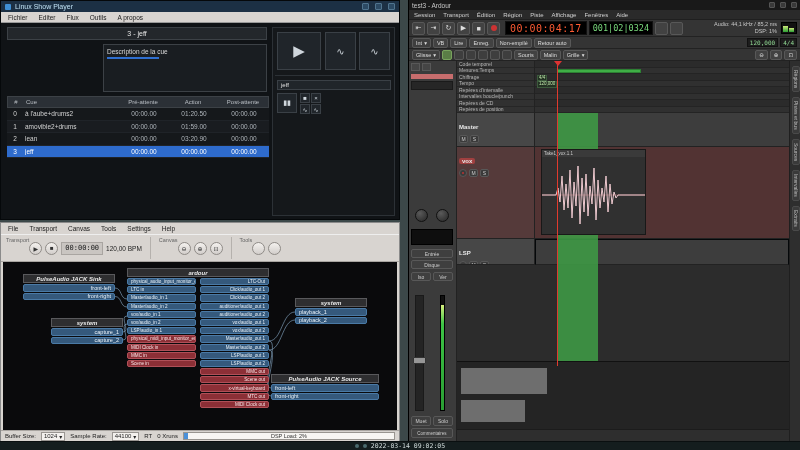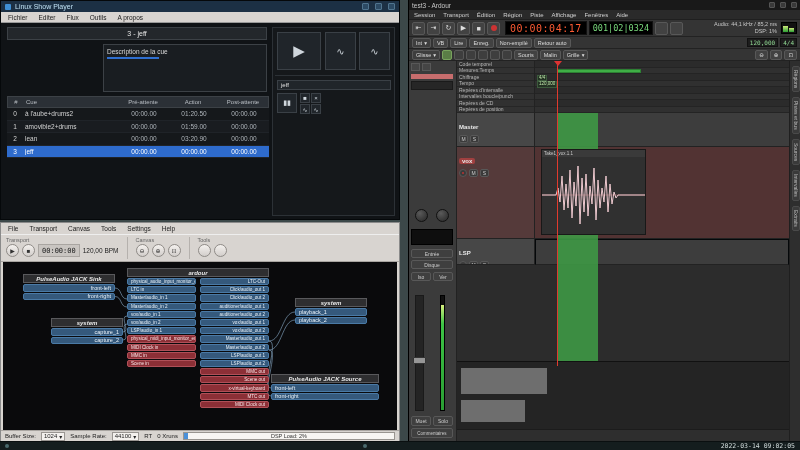--- a/index.html
+++ b/index.html
@@ -2,21 +2,21 @@
 <html><head>
 <meta charset="utf-8">
 <style>
   *{margin:0;padding:0;box-sizing:border-box}
   html,body{width:800px;height:450px;overflow:hidden}
   body{font-family:"Liberation Sans",sans-serif;background:#3c4849;position:relative}
   #desktop{position:absolute;inset:0;width:800px;height:450px;background:#3c4849}
   .win{position:absolute;overflow:hidden}
 
   
-  .taskbar{position:absolute;left:0;top:441px;width:800px;height:9px;background:#141d1e;display:flex;align-items:center;justify-content:space-between;gap:4px;padding:0 5px;border-top:1px solid #0a0f10}
+  .taskbar{position:absolute;left:0;top:441px;width:800px;height:9px;background:#141d1e;display:flex;align-items:center;justify-content:center;gap:4px;padding:0 5px;border-top:1px solid #0a0f10}
   .taskbar .tray-dot{width:4px;height:4px;border-radius:50%;background:#4a6a6d}
   .taskbar .clock{font-size:6.5px;color:#cfd9d9;font-family:"DejaVu Sans Mono",monospace;line-height:9px}
 
   
   .lsp{left:0;top:0;width:400px;height:220px;background:#101316;border:1px solid #05080a}
   .lsp-titlebar{height:11px;background:#1c3044;display:flex;align-items:center;padding:0 4px;gap:4px}
   .lsp-appicon{width:6px;height:6px;background:#3f8fd4;border-radius:1px}
   .lsp-title{font-size:7px;color:#bfe0f2;flex:1}
   .wbtn{width:7px;height:7px;background:#2c4a64;border:1px solid #50748e;border-radius:1px;margin-left:2px}
   .lsp-menubar{height:11px;background:#d8d4d0;display:flex;align-items:center;gap:11px;padding:0 7px;border-bottom:1px solid #9a9a9a}
@@ -47,21 +47,21 @@
   .lsp-cuename{position:absolute;left:4px;top:52px;width:114px;height:10px;background:#20252a;border:1px solid #3a4046;color:#e0e0e0;font-size:6px;display:flex;align-items:center;padding-left:3px}
   .lsp-pause{position:absolute;left:4px;top:65px;width:20px;height:20px;background:#20252a;border:1px solid #3a4046;color:#cfd6dc;font-size:7px;display:flex;align-items:center;justify-content:center}
   .mini{position:absolute;width:10px;height:10px;background:#20252a;border:1px solid #3a4046;color:#cfd6dc;font-size:6px;display:flex;align-items:center;justify-content:center}
   .lsp-timer{position:absolute;left:50px;top:64px;width:68px;height:22px;background:#0c0c0c;border:1px solid #2a2a2a;color:#f2f2f2;font-family:"DejaVu Sans Mono",monospace;font-size:12px;display:flex;align-items:center;justify-content:flex-end;padding-right:3px}
 
   
   .patch{left:0;top:222px;width:400px;height:220px;background:#d8d4d0;border:1px solid #8a8a8a}
   .patch-menubar{height:11px;display:flex;gap:11px;align-items:center;padding:0 7px}
   .patch-menubar span{font-size:6.5px;color:#222}
   .patch-toolbar{height:28px;border-top:1px solid #eee;border-bottom:1px solid #a9a5a1;display:flex;align-items:stretch;padding:1px 5px;gap:7px;background:#d8d4d0}
-  .tgroup{display:flex;flex-direction:column}
+  .tgroup{display:flex;flex-direction:row}
   .tgroup .glabel{font-size:5.5px;color:#666;height:8px;line-height:8px}
   .tgroup .gctrls{display:flex;align-items:center;gap:3px}
   .tbtn{width:13px;height:13px;border:1px solid #8f8b87;border-radius:7px;background:linear-gradient(#f4f1ee,#d2cecb);font-size:6px;display:flex;align-items:center;justify-content:center;color:#333}
   .tdisp{font-size:7px;color:#222;font-family:"DejaVu Sans Mono",monospace;background:#c9c5c1;border:1px solid #a9a5a1;padding:1px 3px;height:13px;display:flex;align-items:center}
   .bpm{font-size:6.5px;color:#222}
   .vsep{width:1px;background:#b5b1ad;margin:1px 1px}
   .patch-canvas{position:absolute;left:2px;top:39px;width:394px;height:170px;background:#0a0a0c;overflow:hidden}
   .wires{position:absolute;inset:0;width:100%;height:100%}
   .pnode{position:absolute}
   .ntitle{height:9px;background:#2e2e30;border:1px solid #59595c;color:#e8e8e8;font-size:6px;font-style:italic;font-weight:bold;display:flex;align-items:center;justify-content:center;white-space:nowrap;overflow:hidden}

